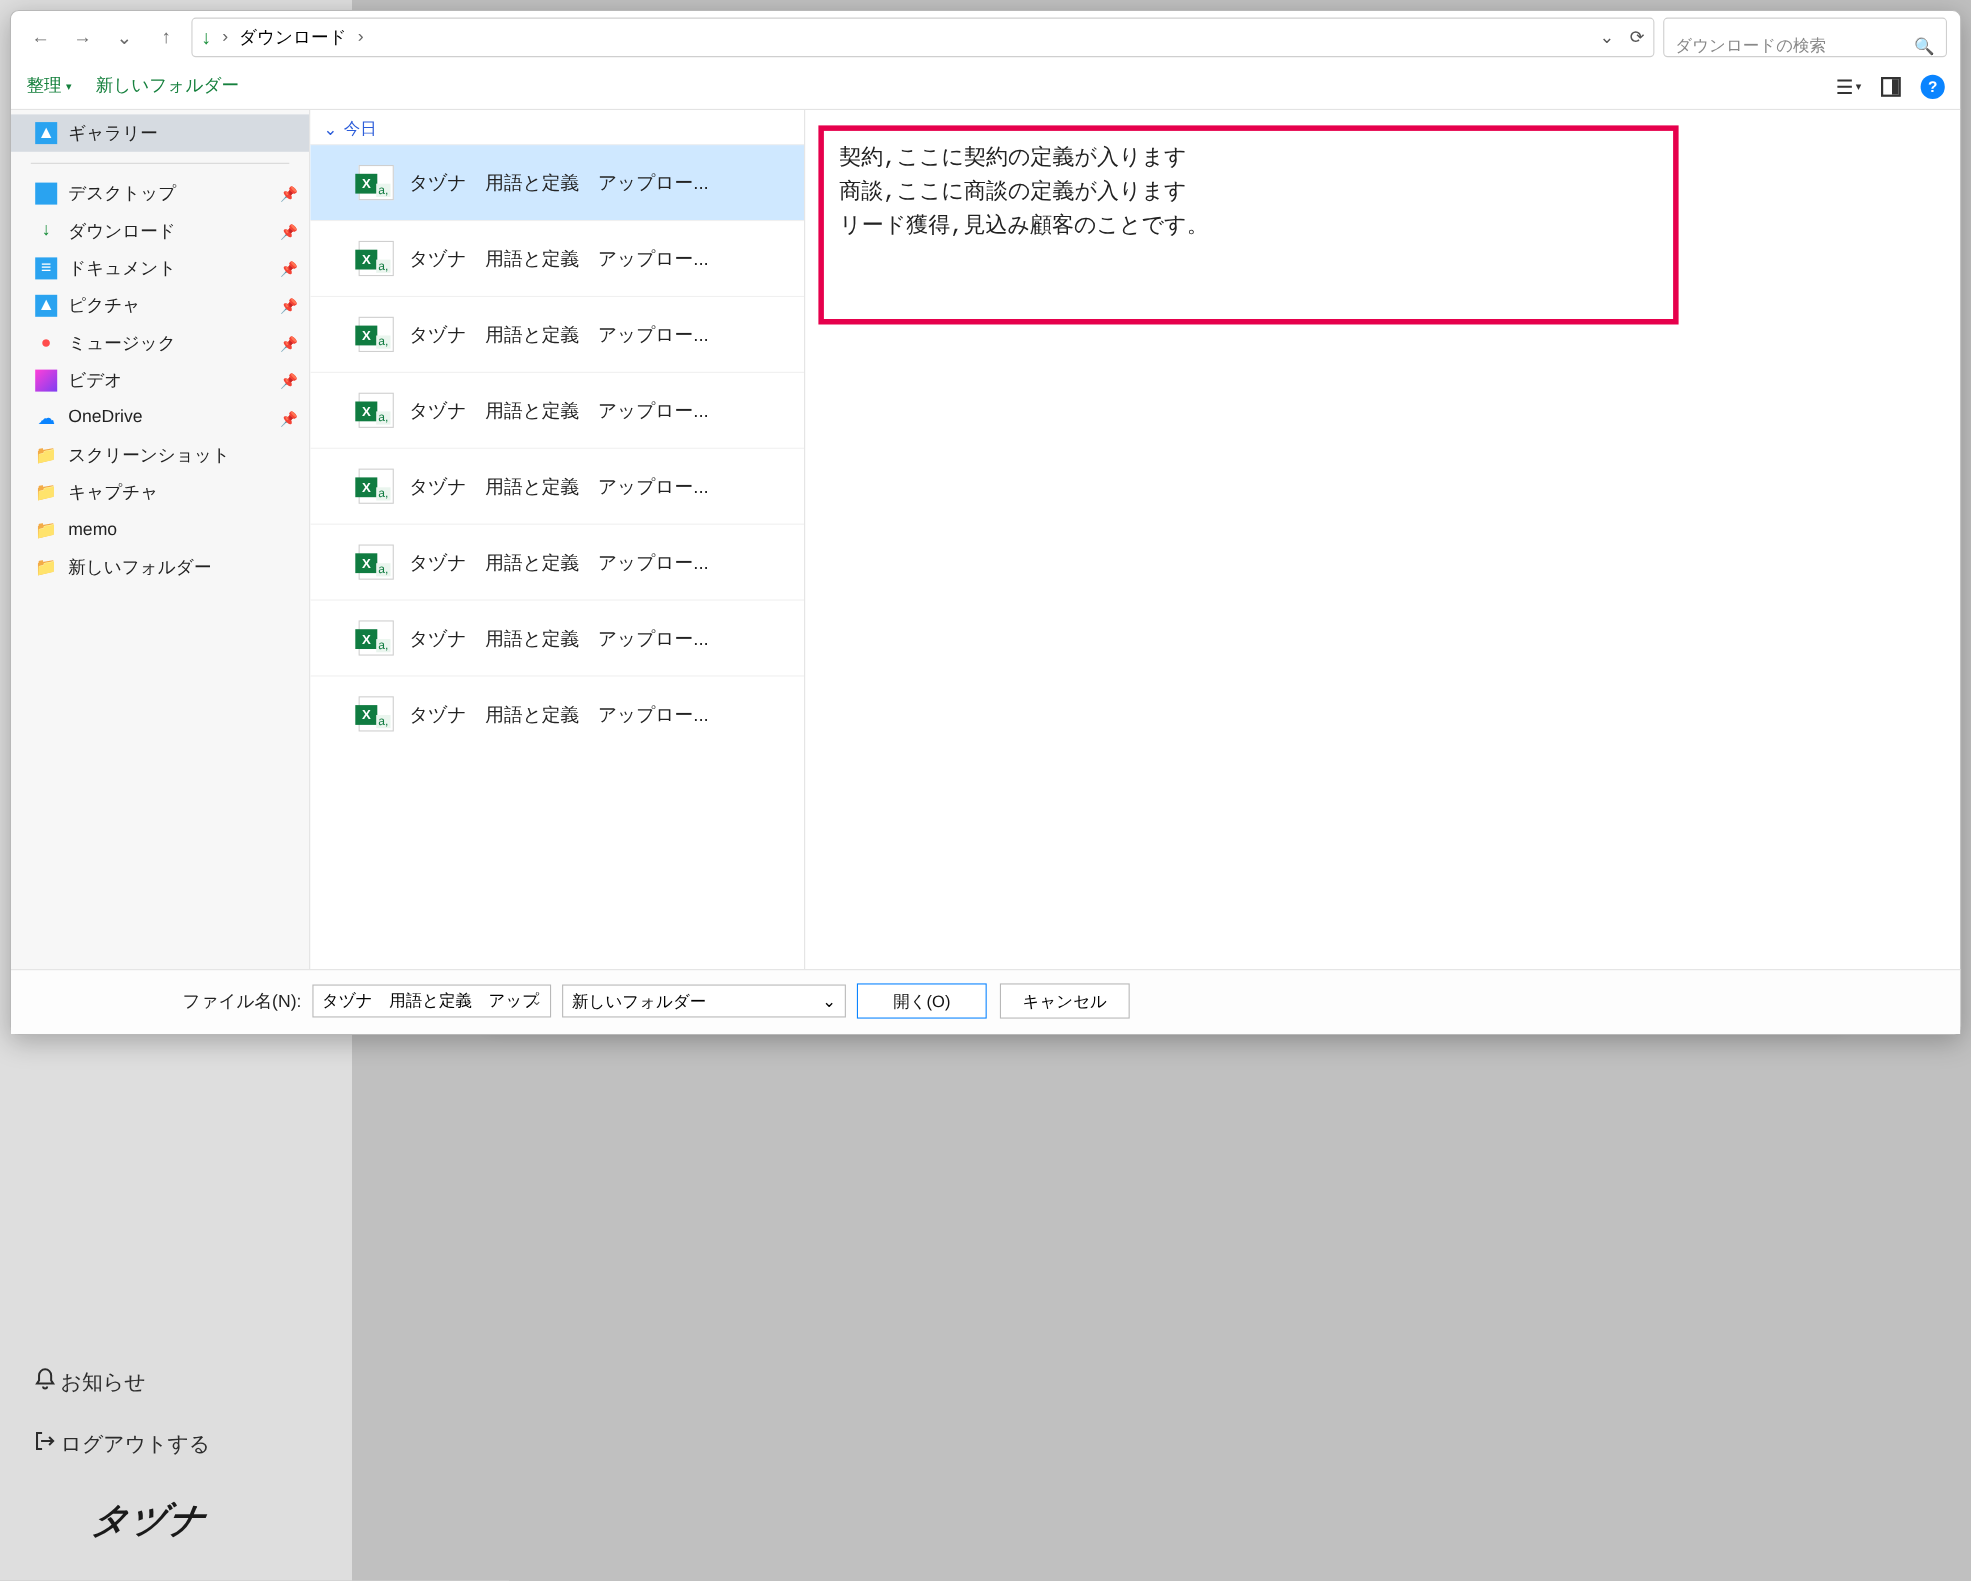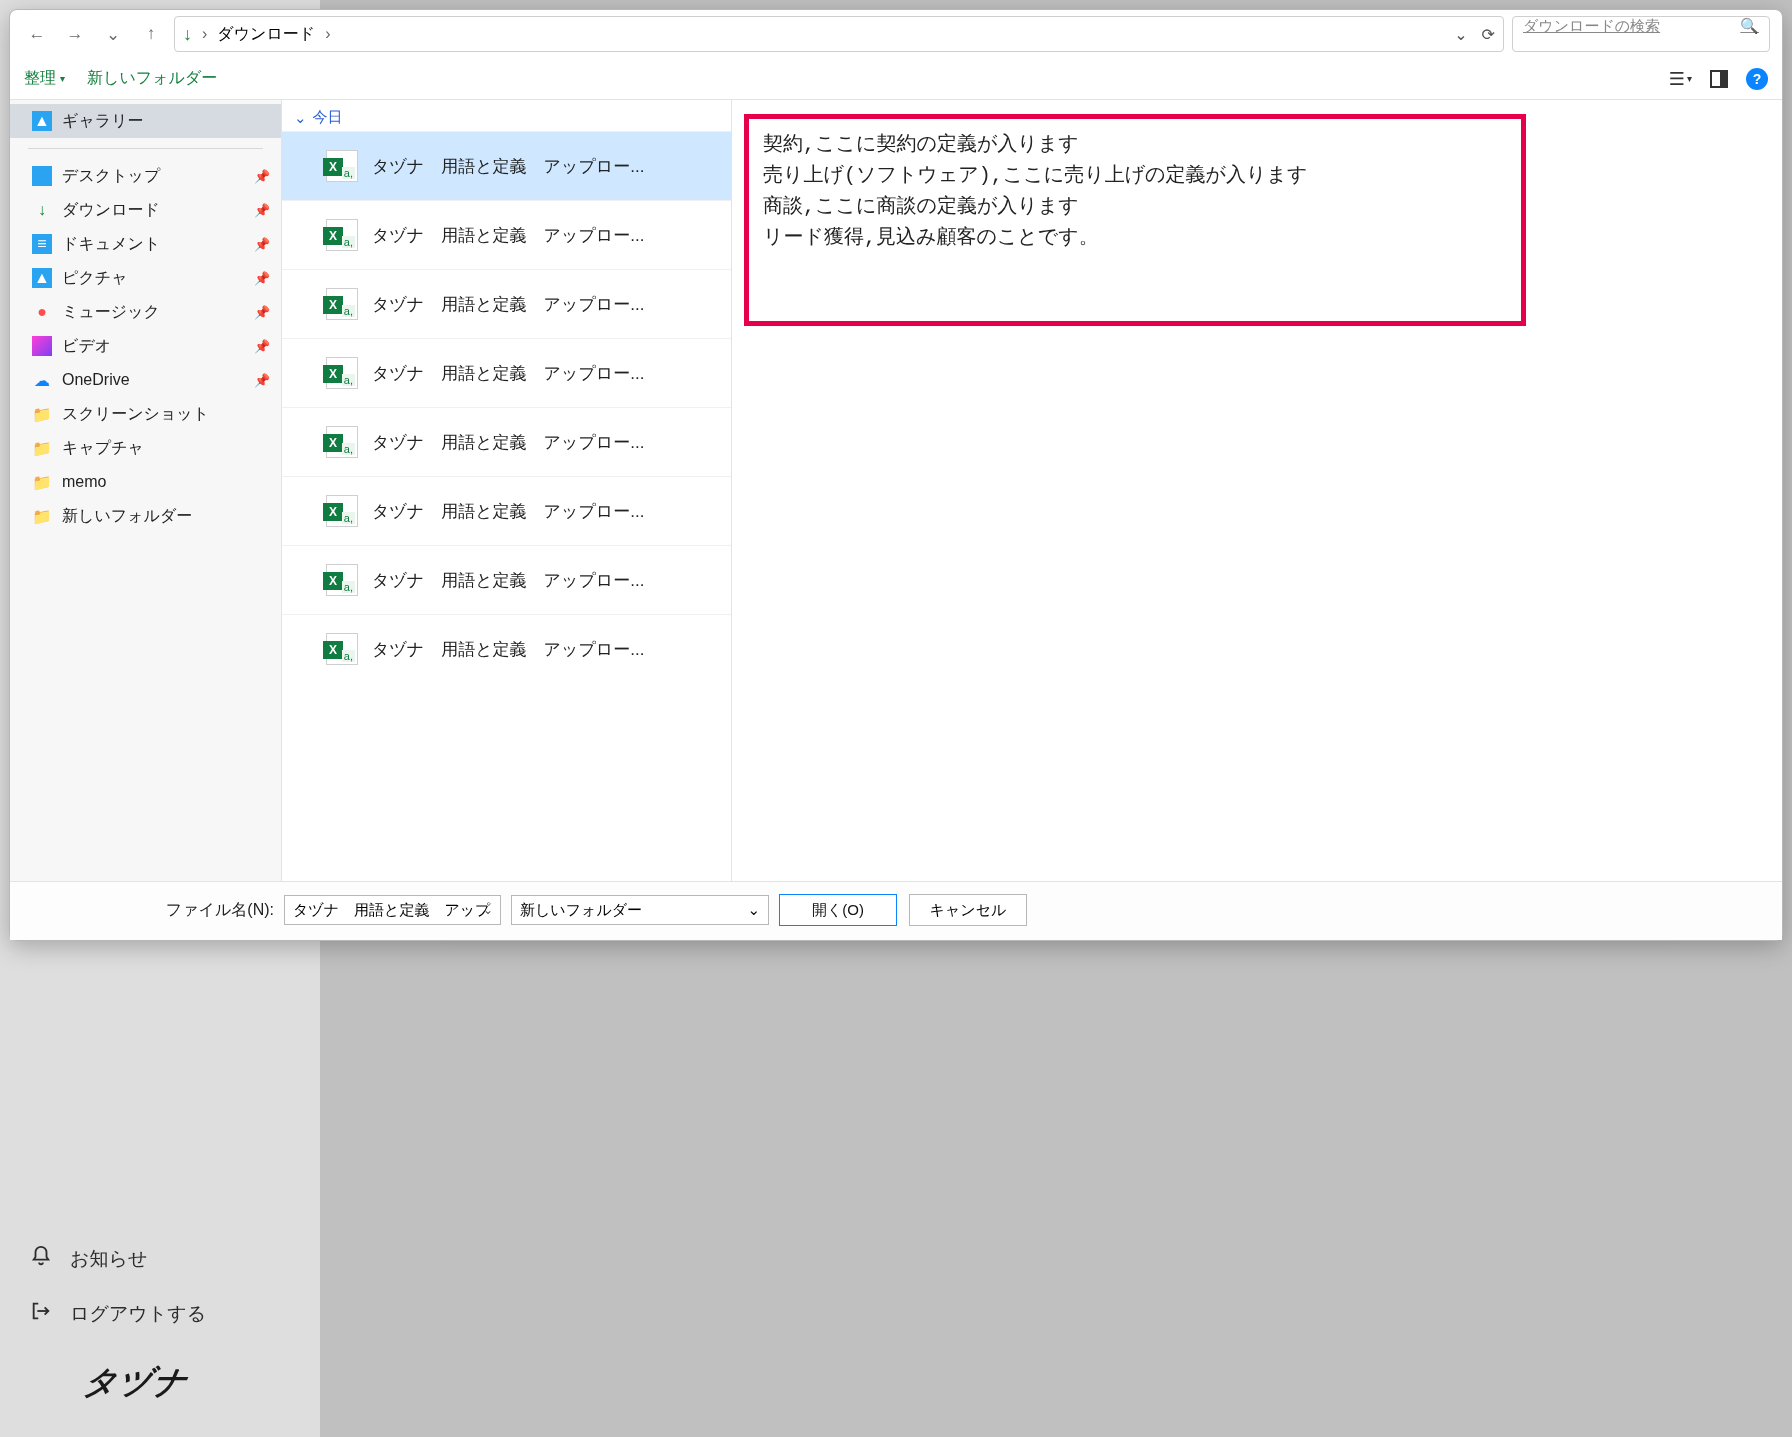--- a/index.html
+++ b/index.html
@@ -17,21 +17,21 @@
     background: #c0c0c0;
   }
   .side-app {
     position: absolute; left: 0; top: 0; width: 320px; height: 1437px;
     background: #dedede;
   }
   .side-bottom {
     position: absolute; left: 24px; bottom: 32px; width: 260px;
   }
   .side-link {
-    display: flex; align-items: center; gap: 18px;
+    display: flex; align-items: center; gap: 3px;
     padding: 14px 6px; color: #2c2c2c; font-size: 19px; cursor: pointer;
   }
   .logo {
     margin-top: 20px; margin-left: 60px; font-weight: 900; font-style: italic;
     font-size: 32px; letter-spacing: 2px; color: #1a1a1a;
     transform: skewX(-10deg);
   }
   .modal-back {
     position: absolute; left: 440px; top: 450px; width: 1240px; height: 478px;
     background: #ffffff; border-radius: 14px;
@@ -85,23 +85,22 @@
   .addr {
     flex: 1; height: 36px; border: 1px solid #cfcfcf; border-radius: 4px;
     display: flex; align-items: center; padding: 0 8px; gap: 10px; background: #fff;
     font-size: 16px;
   }
   .addr .dl-icon { color: #1a8f3c; font-size: 18px; }
   .addr .chev { color: #666; }
   .addr-right { margin-left: auto; display: flex; gap: 14px; align-items: center; color: #555; }
   .search {
     width: 258px; height: 36px; border: 1px solid #cfcfcf; border-radius: 4px;
-    display: flex; align-items: flex-start; padding: 0 10px; gap: 24px; color: #888; font-size: 15px;
+    display: flex; align-items: flex-end; padding: 0 10px; gap: 24px; color: #888; font-size: 15px;
     background: #fff;
-    text-decoration: underline;
   }
   .search .mag { color: #666; margin-left: auto; }
 
   .cmdrow {
     height: 42px; display: flex; align-items: center; padding: 0 14px; gap: 22px;
     border-bottom: 1px solid #e3e3e3;
   }
   .cmd { color: #15803d; font-size: 16px; display: flex; align-items: center; gap: 4px; cursor: pointer; }
   .cmd .drop { font-size: 10px; }
   .cmdright { margin-left: auto; display: flex; gap: 18px; align-items: center; color: #333; }
@@ -411,21 +410,20 @@
           <div class="file-item">
             <span class="xls-ico"></span>
             <span class="file-name">タヅナ　用語と定義　アップロー...</span>
           </div>
         </div>
       </div>
 
       <div class="preview">
         <div class="preview-box">
           <div>契約,ここに契約の定義が入ります</div>
-          <div>売り上げ(ソフトウェア),ここに売り上げの定義が入ります</div>
           <div>商談,ここに商談の定義が入ります</div>
           <div>リード獲得,見込み顧客のことです。</div>
         </div>
       </div>
 
     </div>
 
     <div class="bottombar">
       <div class="row">
         <div class="lbl">ファイル名(N):</div>

